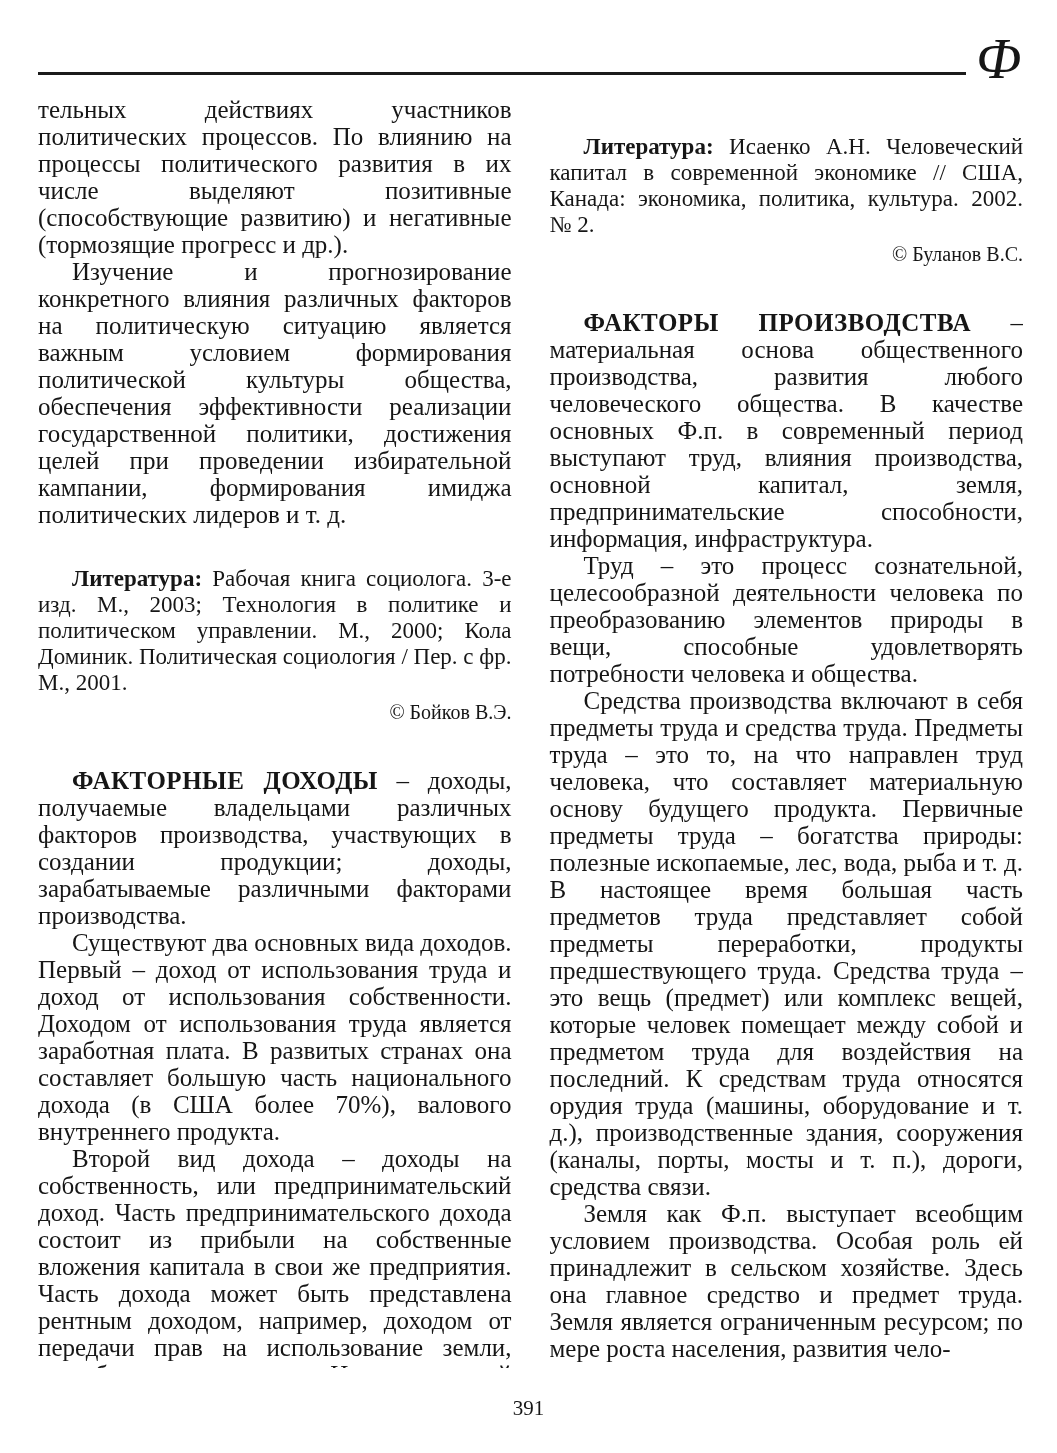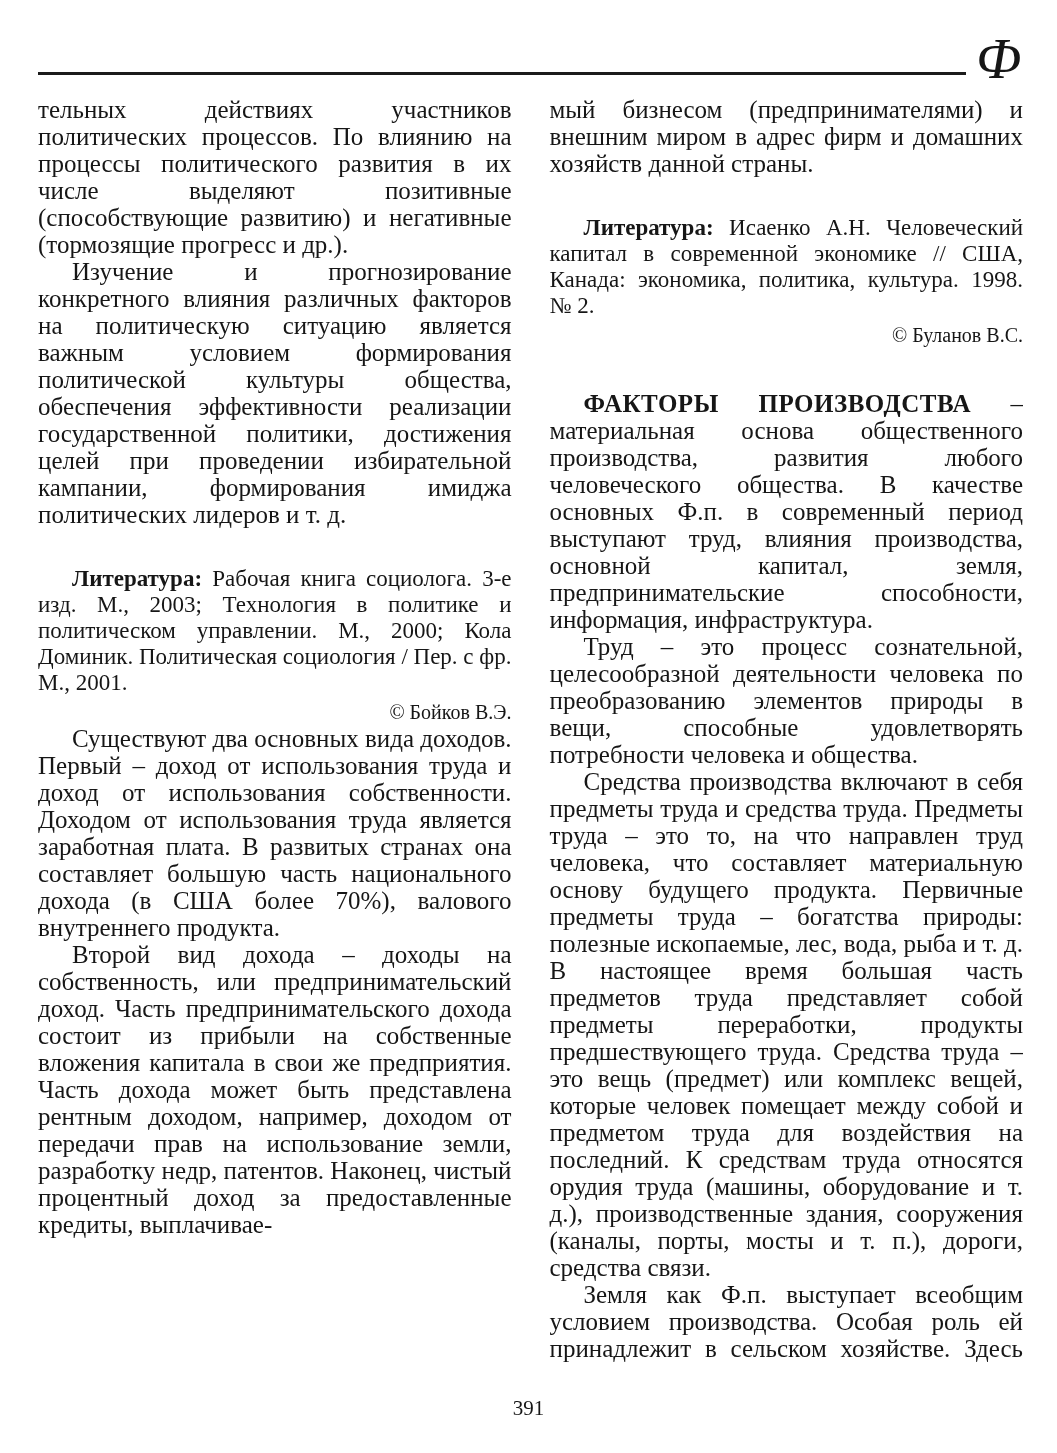--- a/index.html
+++ b/index.html
@@ -92,26 +92,26 @@
     <div class="rule"></div>
     <span class="section-letter">Ф</span>
   </div>
 
   <div class="columns">
     <div class="column">
         <p class="para no-indent"><span class="run-normal">тельных действиях участников политических процессов. По влиянию на процессы политического развития в их числе выделяют позитивные (способствующие развитию) и негативные (тормозящие прогресс и др.).</span></p>
         <p class="para"><span class="run-normal">Изучение и прогнозирование конкретного влияния различных факторов на политическую ситуацию является важным условием формирования политической культуры общества, обеспечения эффективности реализации государственной политики, достижения целей при проведении избирательной кампании, формирования имиджа политических лидеров и т. д.</span></p>
         <p class="para literature"><span class="run-bold">Литература: </span><span class="run-normal">Рабочая книга социолога. 3-е изд. М., 2003; Технология в политике и политическом управлении. М., 2000; </span><span class="run-italic">Кола Доминик.</span><span class="run-normal"> Политическая социология / Пер. с фр. М., 2001.</span></p>
         <p class="para copyright"><span class="run-normal">© Бойков В.Э.</span></p>
+        <p class="para entry"><span class="run-bold caps">ФАКТОРНЫЕ ДОХОДЫ</span><span class="run-normal"> – доходы, получаемые владельцами различных факторов производства, участвующих в создании продукции; доходы, зарабатываемые различными факторами производства.</span></p>
         <p class="para"><span class="run-normal">Существуют два основных вида доходов. Первый – доход от использования труда и доход от использования собственности. Доходом от </span><span class="run-italic">использования труда</span><span class="run-normal"> является заработная плата. В развитых странах она составляет большую часть национального дохода (в США более 70%), валового внутреннего продукта.</span></p>
         <p class="para"><span class="run-normal">Второй вид дохода – доходы на </span><span class="run-italic">собственность</span><span class="run-normal">, или предпринимательский доход. Часть предпринимательского дохода состоит из прибыли на собственные вложения капитала в свои же предприятия. Часть дохода может быть представлена рентным доходом, например, доходом от передачи прав на использование земли, разработку недр, патентов. Наконец, чистый процентный доход за предоставленные кредиты, выплачивае-</span></p>
       </div>
     <div class="column">
-        <p class="para no-indent"><span class="run-normal">мый бизнесом (предпринимателями) и внешним миром в адрес фирм и домашних хозяйств данной страны.</span></p>
-        <p class="para literature"><span class="run-bold">Литература: </span><span class="run-italic">Исаенко А.Н.</span><span class="run-normal"> Человеческий капитал в современной экономике // США, Канада: экономика, политика, культура. 1998. № 2.</span></p>
+        <p class="para literature"><span class="run-bold">Литература: </span><span class="run-italic">Исаенко А.Н.</span><span class="run-normal"> Человеческий капитал в современной экономике // США, Канада: экономика, политика, культура. 2002. № 2.</span></p>
         <p class="para copyright"><span class="run-normal">© Буланов В.С.</span></p>
         <p class="para entry"><span class="run-bold caps">ФАКТОРЫ ПРОИЗВОДСТВА</span><span class="run-normal"> – материальная основа общественного производства, развития любого человеческого общества. В качестве основных Ф.п. в современный период выступают труд, влияния производства, основной капитал, земля, предпринимательские способности, информация, инфраструктура.</span></p>
         <p class="para"><span class="run-italic">Труд</span><span class="run-normal"> – это процесс сознательной, целесообразной деятельности человека по преобразованию элементов природы в вещи, способные удовлетворять потребности человека и общества.</span></p>
         <p class="para"><span class="run-italic">Средства производства</span><span class="run-normal"> включают в себя предметы труда и средства труда. </span><span class="run-italic">Предметы труда</span><span class="run-normal"> – это то, на что направлен труд человека, что составляет материальную основу будущего продукта. Первичные предметы труда – богатства природы: полезные ископаемые, лес, вода, рыба и т. д. В настоящее время большая часть предметов труда представляет собой предметы переработки, продукты предшествующего труда. </span><span class="run-italic">Средства труда</span><span class="run-normal"> – это вещь (предмет) или комплекс вещей, которые человек помещает между собой и предметом труда для воздействия на последний. К средствам труда относятся </span><span class="run-italic">орудия труда</span><span class="run-normal"> (машины, оборудование и т. д.), производственные здания, сооружения (каналы, порты, мосты и т. п.), дороги, средства связи.</span></p>
         <p class="para"><span class="run-italic">Земля</span><span class="run-normal"> как Ф.п. выступает всеобщим условием производства. Особая роль ей принадлежит в сельском хозяйстве. Здесь она главное средство и предмет труда. Земля является ограниченным ресурсом; по мере роста населения, развития чело-</span></p>
       </div>
   </div>
 
   <div class="footer">
     <span>391</span>

